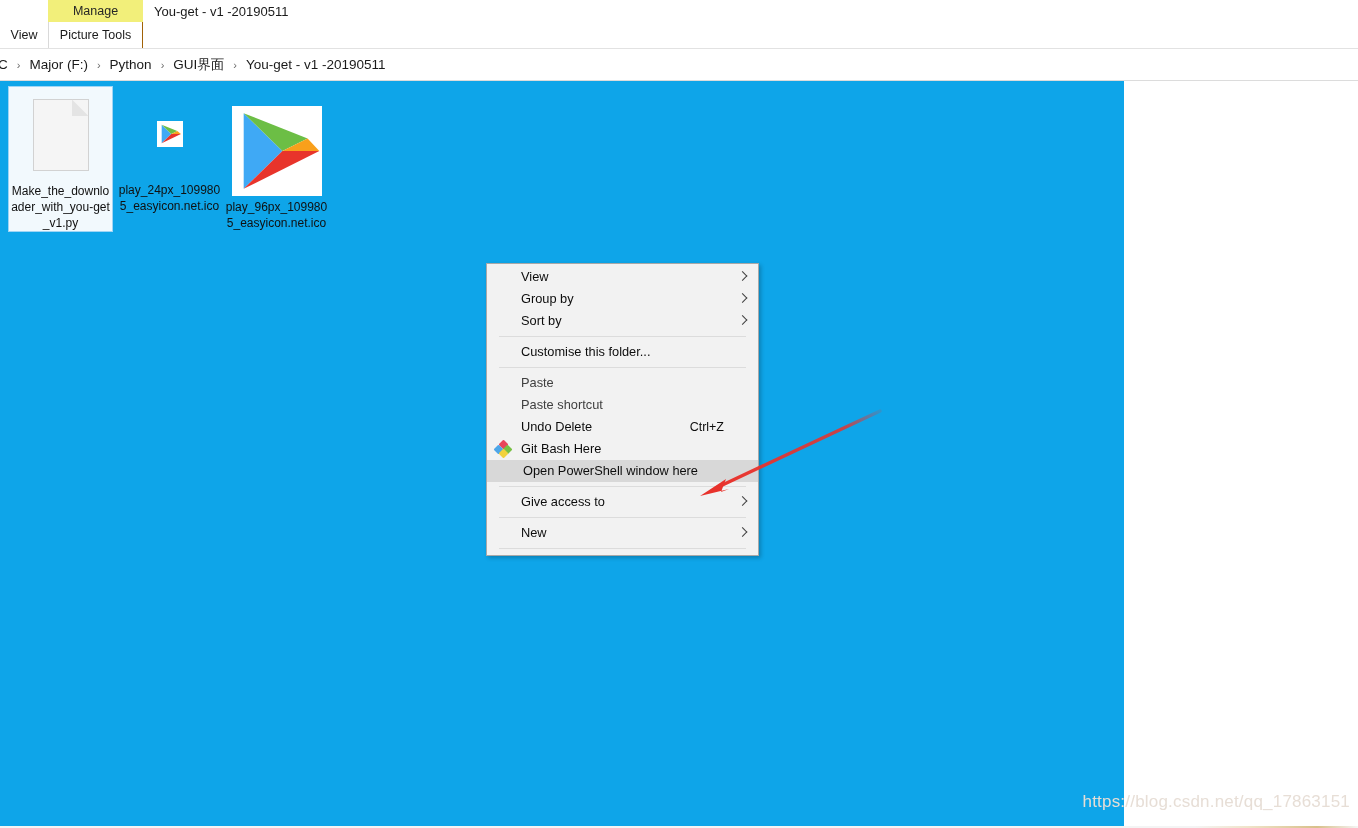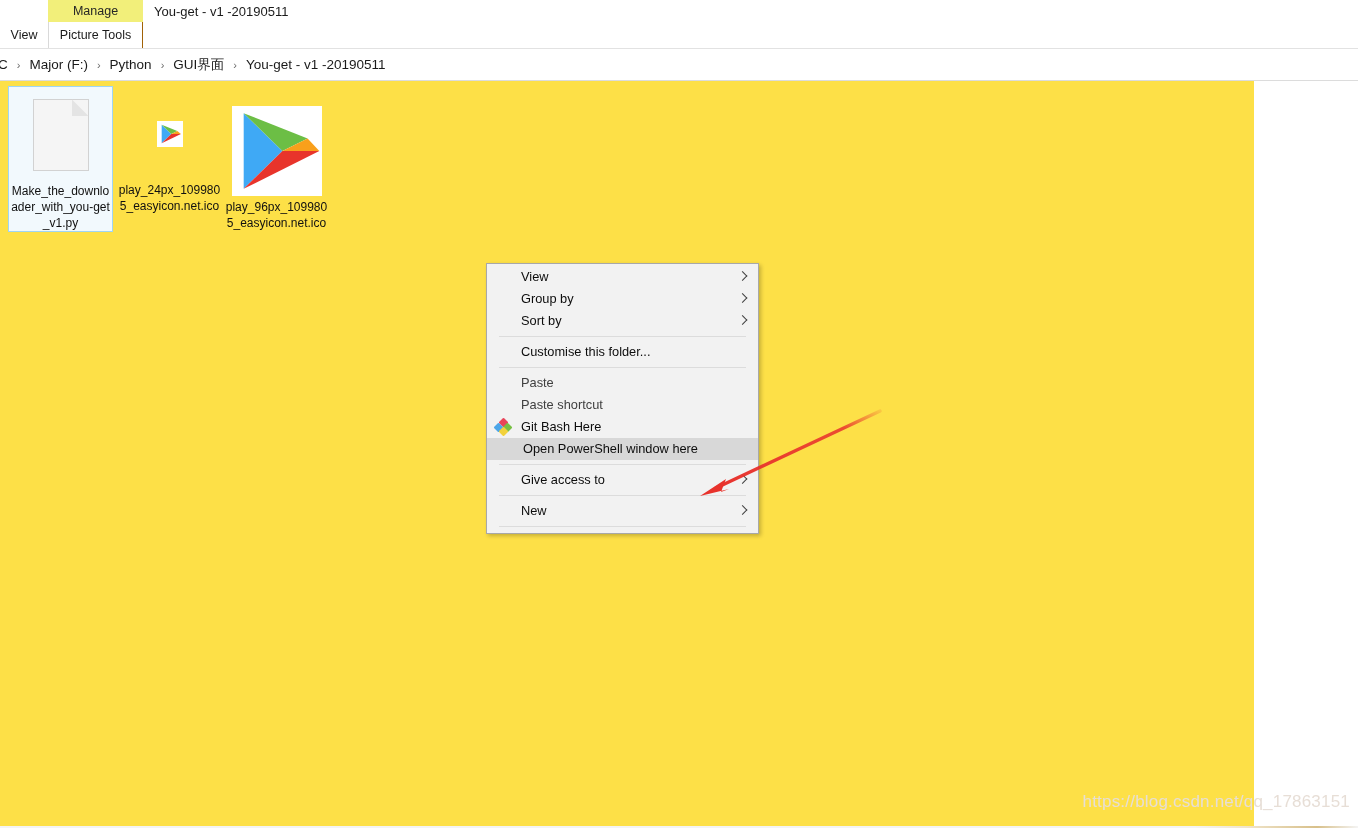--- a/index.html
+++ b/index.html
@@ -58,21 +58,21 @@
   }
   .crumb { white-space:nowrap; padding:0 2px; }
   .crumb-first { padding-left:0px; margin-left:-2px; }
   .crumb-sep {
     color:#6a6a6a; font-size:11px; padding:0 7px;
     transform:translateY(0px);
   }
   .breadcrumb-sep { position:absolute; top:80px; left:0; width:1358px; height:1px; background:#dcdcdc; }
 
   
-  .filearea { position:absolute; top:81px; left:0; width:1254px; height:747px; background:#fde047;padding-left:45px; }
+  .filearea { position:absolute; top:81px; left:0; width:1124px; height:747px; background:#0ea5e9;padding-left:45px; }
 
   .file-item {
     position:absolute;
     width:105px;
     display:flex; flex-direction:column; align-items:center;
     text-align:center;
   }
   .file-item .icon-box {
     height:96px; width:100%;
     display:flex; align-items:center; justify-content:center;
@@ -272,20 +272,24 @@
     <div class="msep"></div>
 
     <div class="mi disabled">
       <span>Paste</span>
     </div>
 
     <div class="mi disabled">
       <span>Paste shortcut</span>
     </div>
 
+    <div class="mi">
+      <span>Undo Delete</span>
+      <span class="accel">Ctrl+Z</span>
+    </div>
 
     <div class="mi">
       <span class="micon">
         <span class="git-icon">
           <i class="git-d1"></i>
           <i class="git-d2"></i>
           <i class="git-d3"></i>
           <i class="git-d4"></i>
         </span>
       </span>

